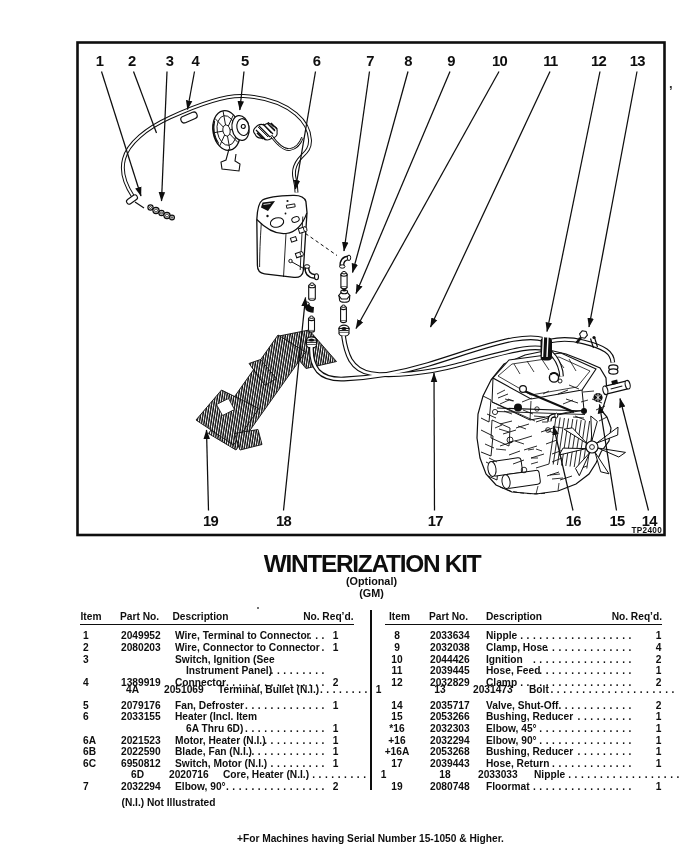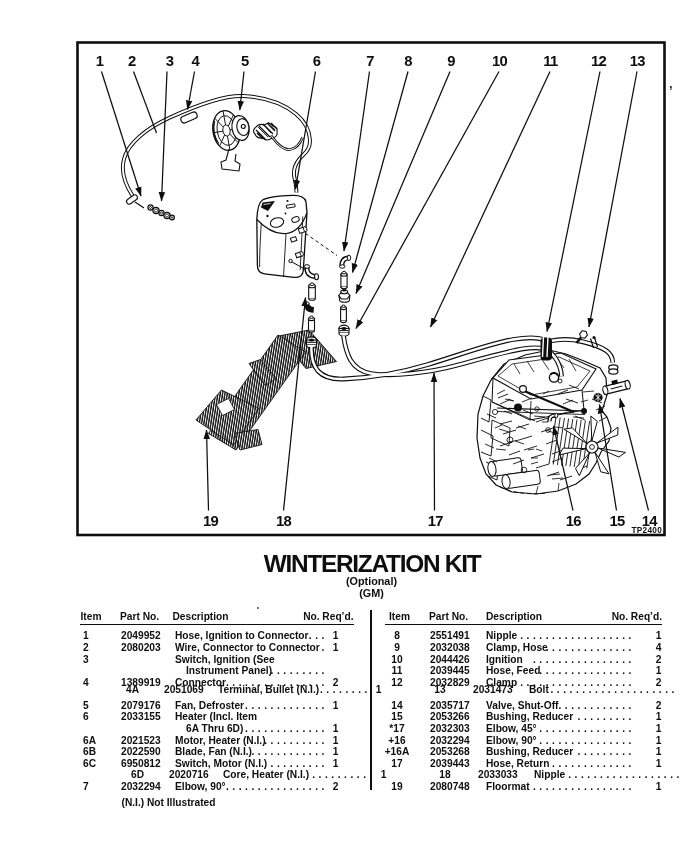--- a/index.html
+++ b/index.html
@@ -342,25 +342,25 @@
       <span style="right:37px;">No. Req’d.</span>
 </div>
 <div class="hrule" style="left:80px;top:623.7px;width:273.5px;"></div>
 <div class="hrule" style="left:385px;top:623.7px;width:277px;"></div>
 <div style="position:absolute;left:370.2px;top:609.5px;width:1.4px;height:180px;background:#0e0e0e;"></div>
 <div style="position:absolute;left:256.5px;top:606.5px;width:2.5px;height:2.5px;background:#444;border-radius:50%;"></div>
 
 <div class="r" style="top:630.45px;">
       <span class="li">1</span>
       <span class="lp">2049952</span>
-      <span class="ld">Hose, Ignition to Connector</span>
+      <span class="ld">Wire, Terminal to Connector</span>
       <span class="ldt dots" id="ldt0">...</span>
       <span class="lq">1</span>
       <span class="ri">8</span>
-      <span class="rp">2551491</span>
+      <span class="rp">2033634</span>
       <span class="rd">Nipple</span>
       <span class="rdt dots" id="rdt0">..................</span>
       <span class="rq">1</span>
     </div>
 <div class="r" style="top:642.02px;">
       <span class="li">2</span>
       <span class="lp">2080203</span>
       <span class="ld">Wire, Connector to Connector</span>
       <span class="ldt dots" id="ldt1">.</span>
       <span class="lq">1</span>
@@ -431,21 +431,21 @@
       <span class="ri">15</span>
       <span class="rp">2053266</span>
       <span class="rd">Bushing, Reducer</span>
       <span class="rdt dots" id="rdt7">.........</span>
       <span class="rq">1</span>
     </div>
 <div class="r" style="top:723.01px;text-decoration:underline;">
       <span class="ldi">6A Thru 6D)</span>
       <span class="ldt dots" id="ldt8">.............</span>
       <span class="lq">1</span>
-      <span class="ri">*17</span>
+      <span class="ri">*16</span>
       <span class="rp">2032303</span>
       <span class="rd">Elbow, 45°</span>
       <span class="rdt dots" id="rdt8">...............</span>
       <span class="rq">1</span>
     </div>
 <div class="r" style="top:734.58px;">
       <span class="li">6A</span>
       <span class="lp">2021523</span>
       <span class="ld">Motor, Heater (N.I.)</span>
       <span class="ldt dots" id="ldt9">..........</span>
@@ -499,13 +499,14 @@
       <span class="ldt dots" id="ldt13">................</span>
       <span class="lq">2</span>
       <span class="ri">19</span>
       <span class="rp">2080748</span>
       <span class="rd">Floormat</span>
       <span class="rdt dots" id="rdt13">................</span>
       <span class="rq">1</span>
     </div>
 
 <div class="t" style="left:121.5px;top:796.8px;font-size:10.2px;">(N.I.) Not Illustrated</div>
+<div class="t" style="left:237px;top:832.9px;font-size:10.2px;">+For Machines having Serial Number 15-1050 &amp; Higher.</div>
 </div>
 
 </body></html>

